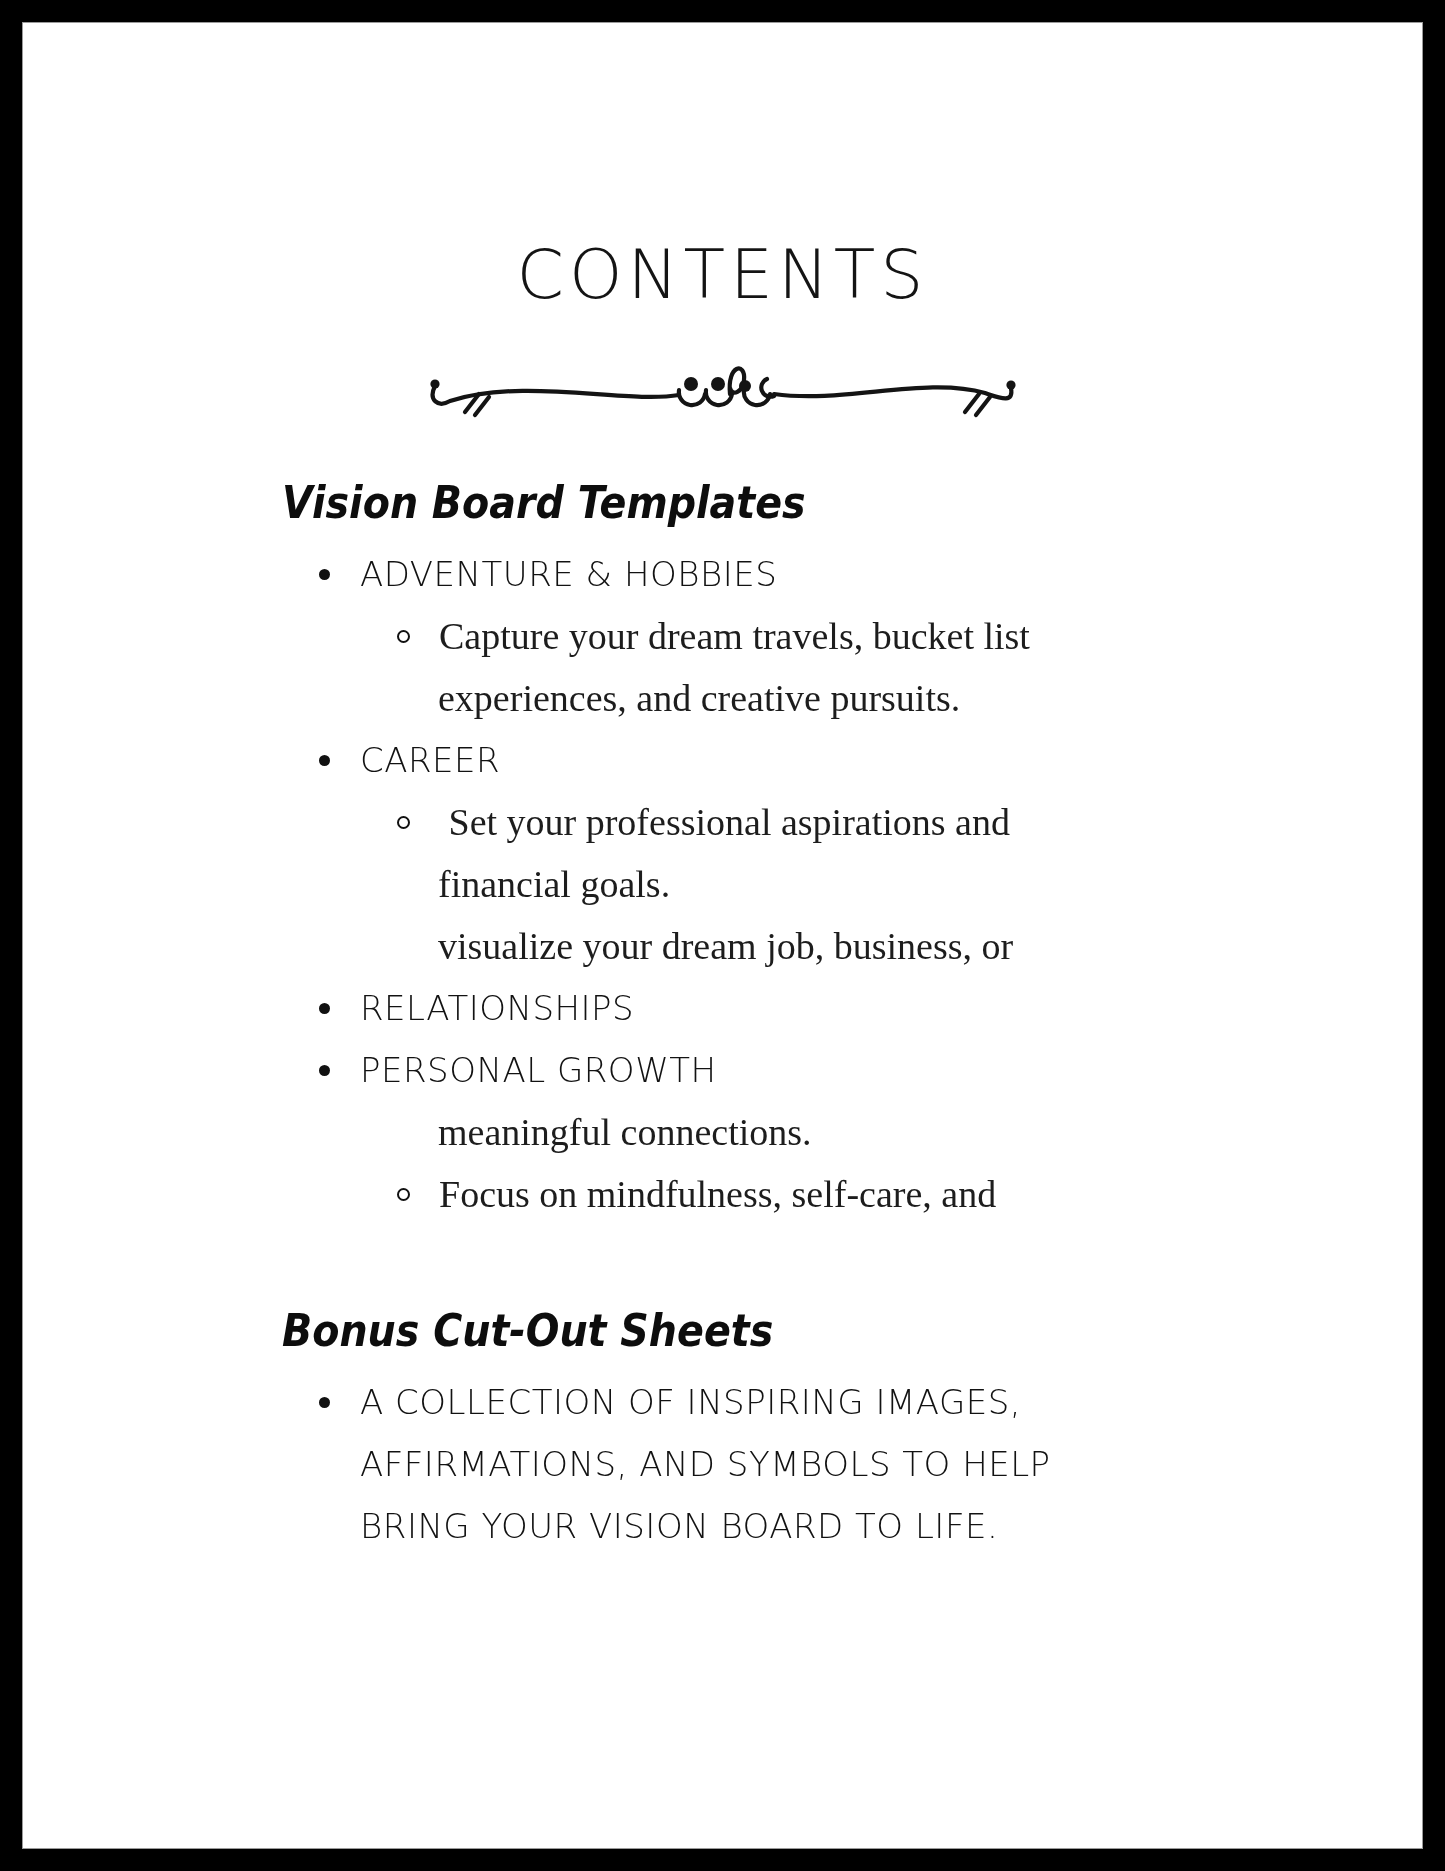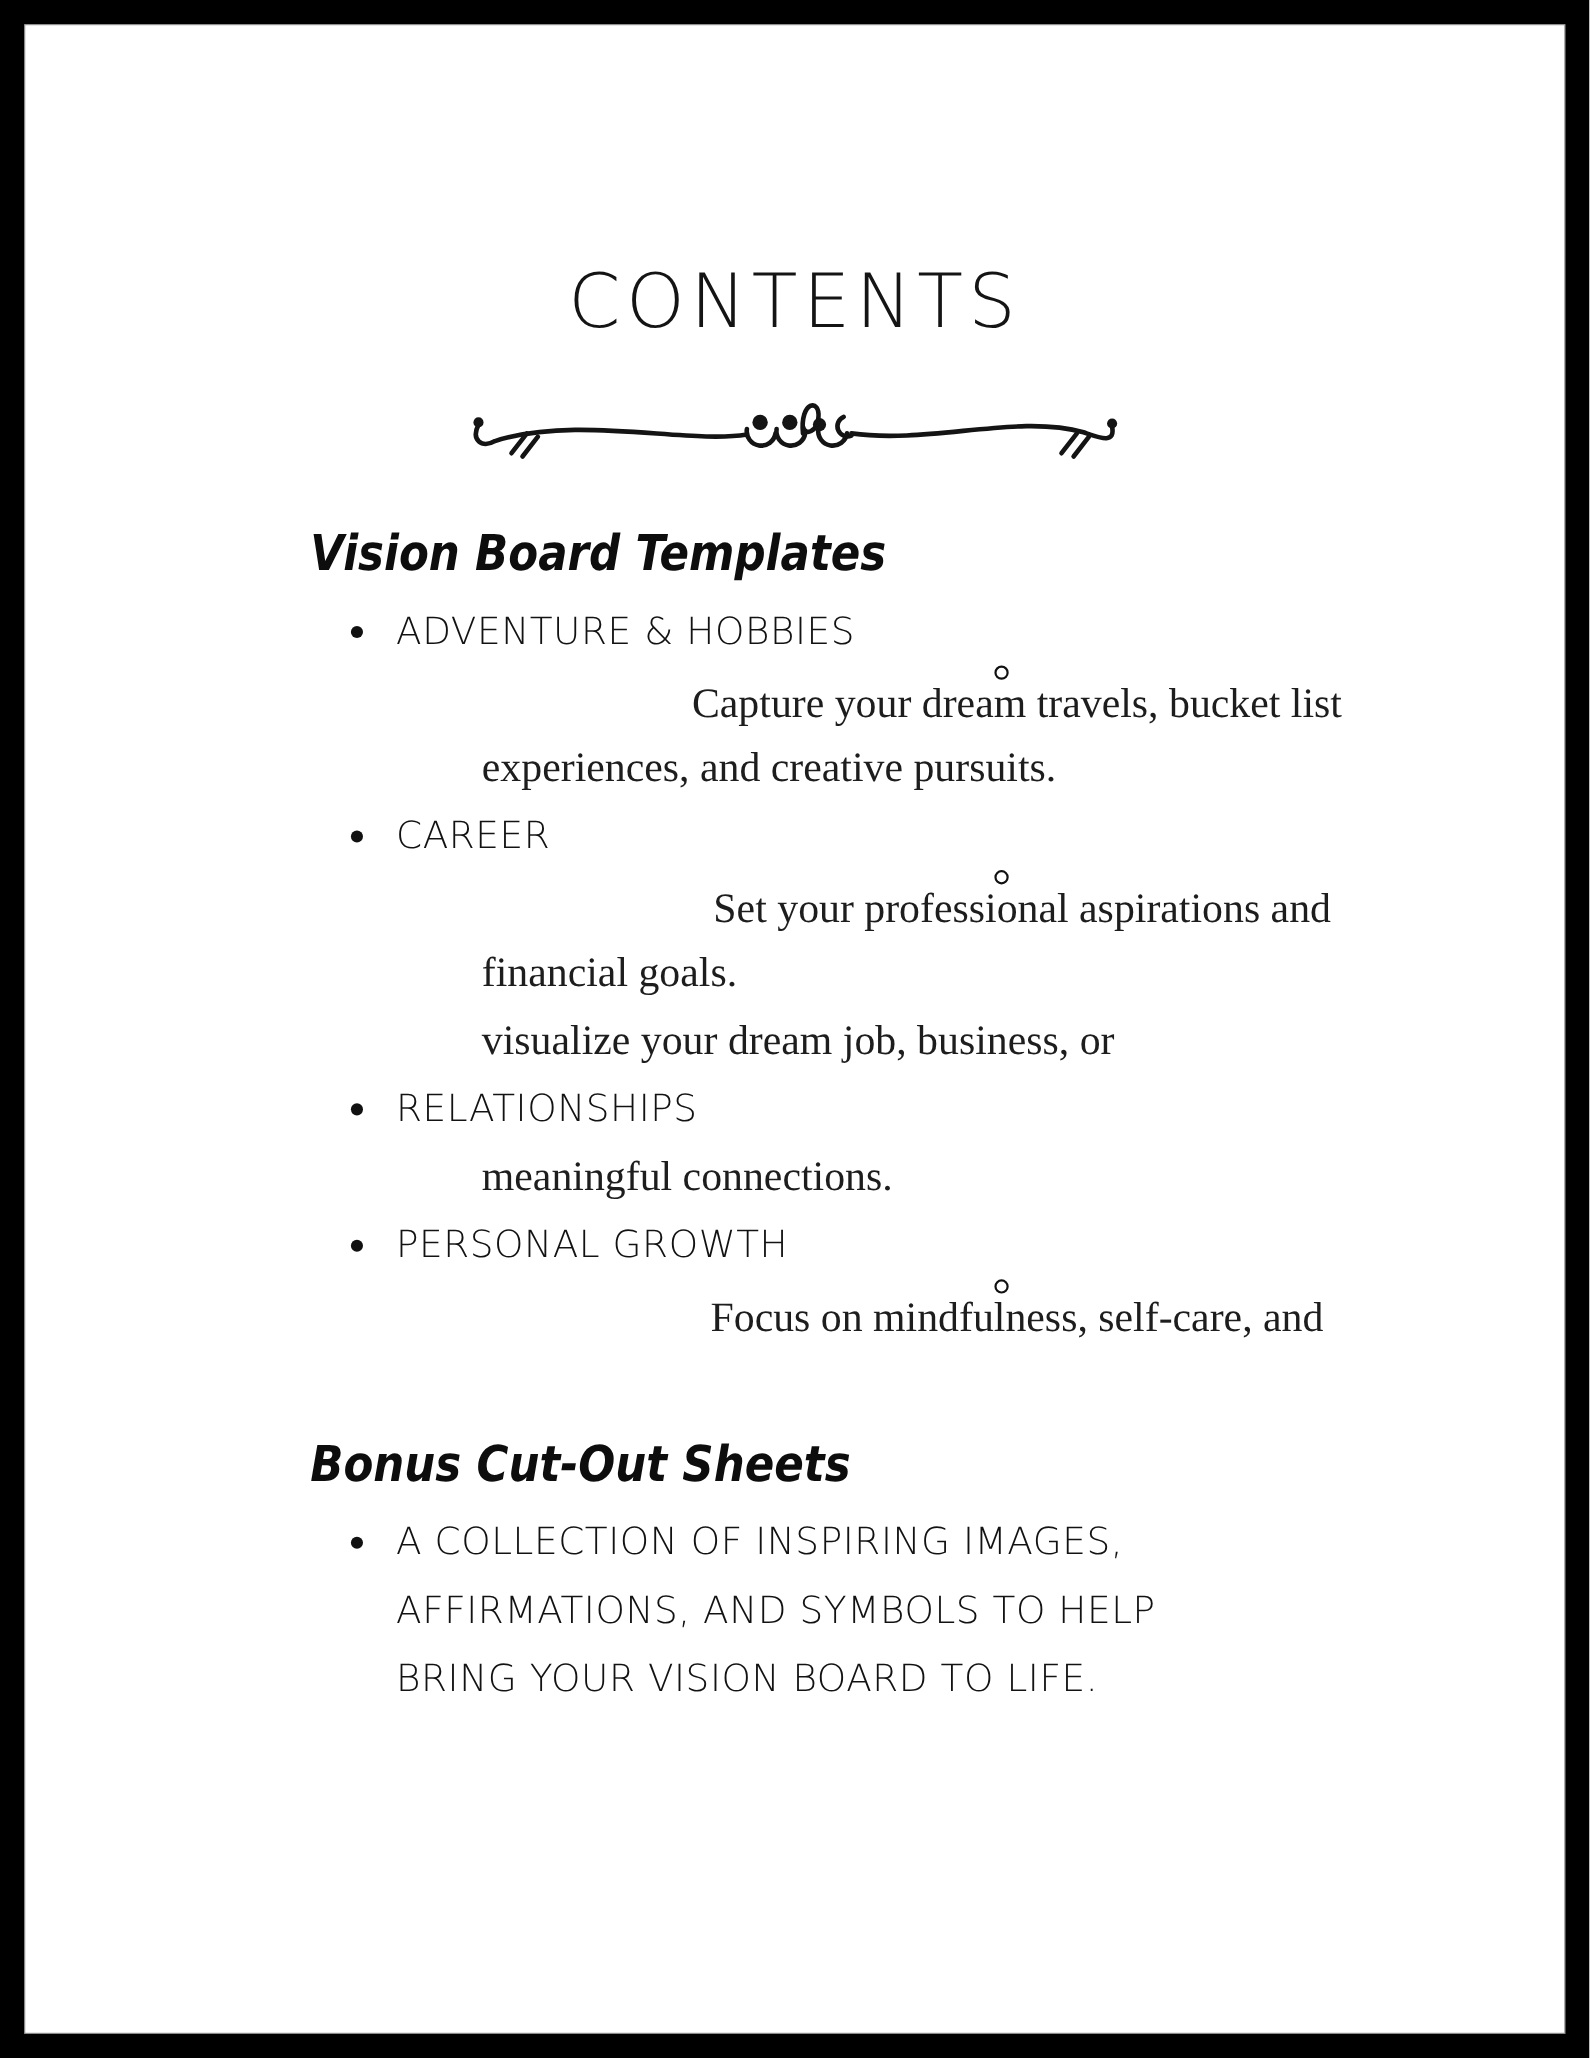--- a/index.html
+++ b/index.html
@@ -51,21 +51,21 @@
     white-space: nowrap;
   }
   .sec1 .heading { margin-top: 50px; }
   .sec2 .heading { margin-top: 78px; }
 
   
   .row { display: flex; align-items: center; height: 62px; }
 
   .l1  { padding-left: 297px; }
   .l1c { padding-left: 338px; text-align: right; }
-  .l2  { padding-left: 375px; flex-direction: column; }
+  .l2  { padding-left: 375px; }
   .l2c { padding-left: 416px; text-align: center; }
 
   .dot {
     flex: 0 0 11px; width: 11px; height: 11px;
     border-radius: 50%; background: #111111;
   }
   .ring {
     flex: 0 0 13px; width: 13px; height: 13px;
     box-sizing: border-box;
     border: 2px solid #111111;
@@ -157,27 +157,27 @@
         <span class="serif">financial goals.</span>
       </div>
       <div class="row l2c">
         <span class="serif">visualize your dream job, business, or</span>
       </div>
 
       <div class="row l1">
         <span class="dot"></span>
         <span class="caps">RELATIONSHIPS</span>
       </div>
+      <div class="row l1">
+        <span class="dot"></span>
+        <span class="caps">PERSONAL GROWTH</span>
+      </div>
+
       <div class="row l2c">
         <span class="serif">meaningful connections.</span>
-      </div>
-
-      <div class="row l1">
-        <span class="dot"></span>
-        <span class="caps">PERSONAL GROWTH</span>
       </div>
       <div class="row l2">
         <span class="ring"></span>
         <span class="serif">Focus on mindfulness, self-care, and</span>
       </div>
 
     </div>
   </section>
 
   <section class="sec2">

